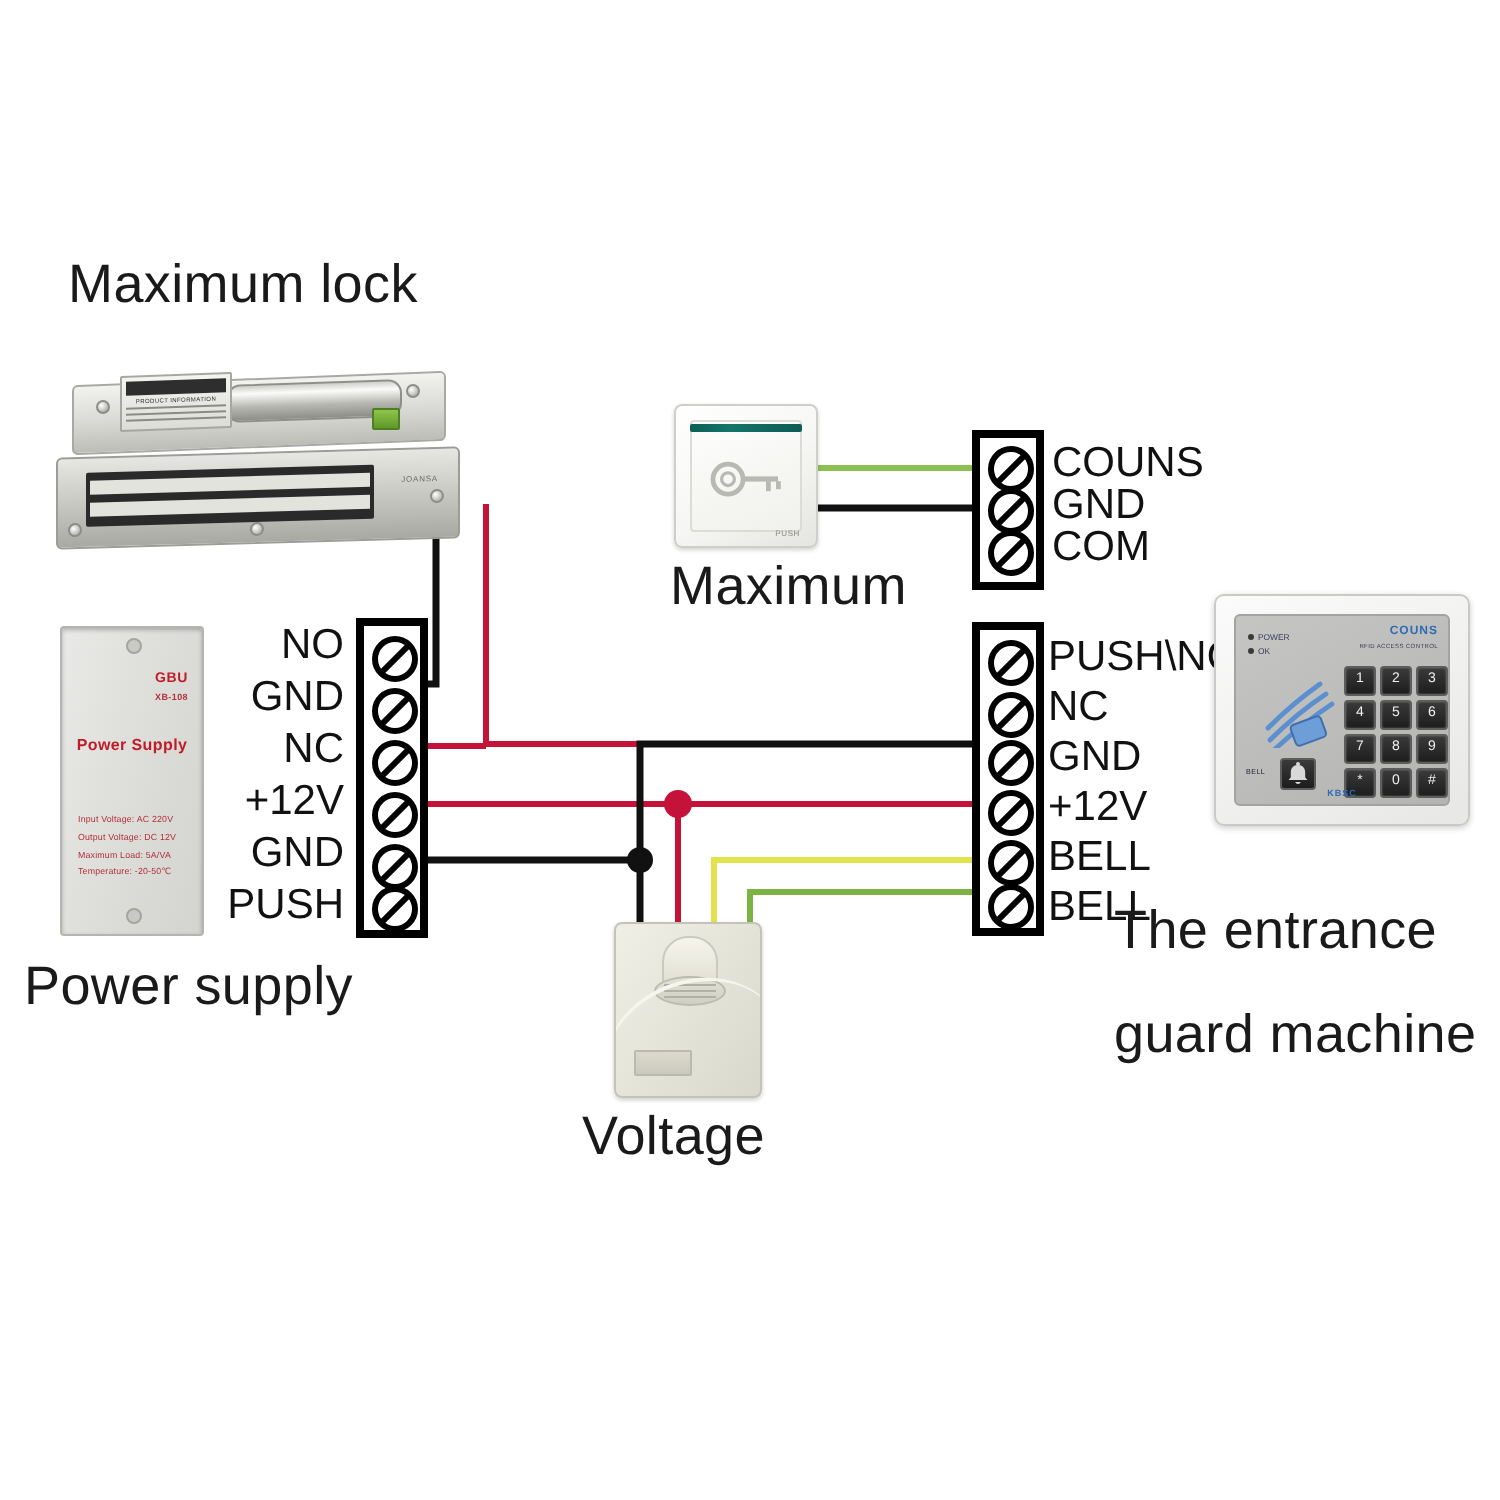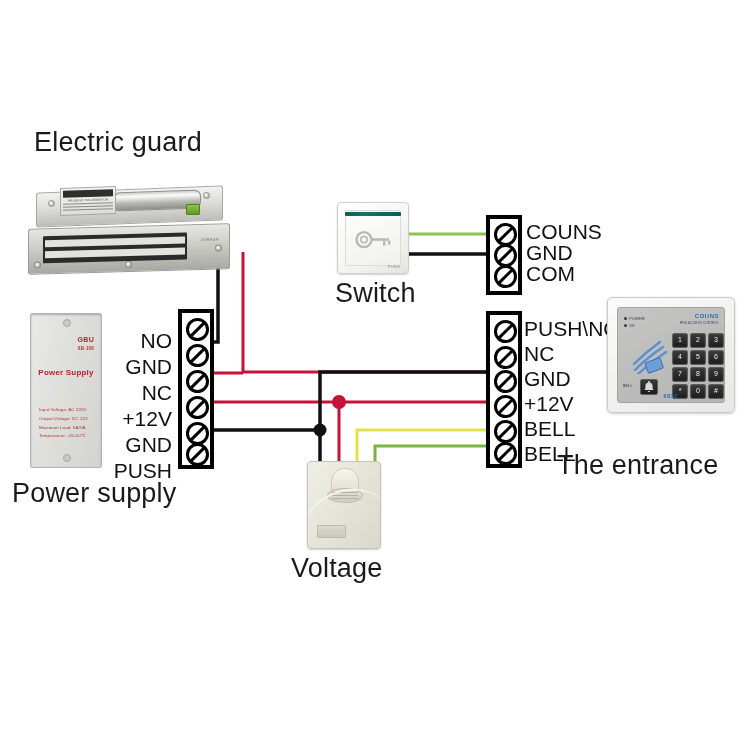--- a/index.html
+++ b/index.html
@@ -157,21 +157,21 @@
         <b style="top:4px;height:7px;"></b>
         <b style="top:15px;height:7px;"></b>
       </div>
       <div class="lockscrew" style="left:5px;top:32px;"></div>
       <div class="lockscrew" style="left:96px;top:34px;"></div>
       <div class="lockscrew" style="left:186px;top:20px;"></div>
       <div style="position:absolute;right:10px;top:12px;font-size:4px;color:#6e6e69;letter-spacing:.4px;">JOANSA</div>
     </div>
   </div>
 
-  <div class="lbl title-lbl" style="left:34px;top:127px;">Electric guard</div>
+  <div class="lbl title-lbl" style="left:34px;top:127px;">Maximum lock</div>
 
   <div class="dev" id="psu" style="left:30px;top:313px;width:72px;height:155px;">
     <div class="pscrew" style="top:5px;"></div>
     <div class="pscrew" style="bottom:5px;"></div>
     <div class="brand bmain" style="top:22px;">GBU</div>
     <div class="brand bsub" style="top:32px;">XB-108</div>
     <div class="ptitle" style="top:54px;">Power Supply</div>
     <div class="specs" style="top:92px;">
       <div>Input Voltage:  AC 220V</div>
       <div>Output Voltage: DC 12V</div>
@@ -196,42 +196,42 @@
         <i></i>
       </div>
     <div class="screw" style="left:4px;top:109px;width:23px;height:23px;">
         <i></i>
       </div>
     <div class="screw" style="left:4px;top:130px;width:23px;height:23px;">
         <i></i>
       </div>
   </div>
   <div style="position:absolute;left:92px;top:309px;width:80px;text-align:right;">
-    <div class="term-lbl" style="height:26px;line-height:26px;margin-top:19px;">NO</div>
+    <div class="term-lbl" style="height:26px;line-height:26px;margin-top:1px;">NO</div>
     <div class="term-lbl" style="height:26px;line-height:26px;">GND</div>
     <div class="term-lbl" style="height:26px;line-height:26px;">NC</div>
     <div class="term-lbl" style="height:26px;line-height:26px;">+12V</div>
     <div class="term-lbl" style="height:26px;line-height:26px;">GND</div>
     <div class="term-lbl" style="height:26px;line-height:26px;">PUSH</div>
   </div>
 
   <div class="dev" id="switch" style="left:337px;top:202px;width:72px;height:72px;">
     <div class="face"></div>
     <div class="stripe"></div>
     <svg width="40" height="20" viewBox="0 0 40 20">
       <circle cx="11" cy="10" r="7.5" fill="none" stroke="#b9b9b3" stroke-width="2.4"></circle>
       <circle cx="11" cy="10" r="3.2" fill="none" stroke="#b9b9b3" stroke-width="1.6"></circle>
       <rect x="18" y="8.6" width="18" height="2.6" fill="#b9b9b3"></rect>
       <rect x="30" y="11" width="2.4" height="5" fill="#b9b9b3"></rect>
       <rect x="35" y="11" width="2.4" height="4" fill="#b9b9b3"></rect>
     </svg>
     <div class="push">PUSH</div>
   </div>
 
-  <div class="lbl title-lbl" style="left:335px;top:278px;">Switch</div>
+  <div class="lbl title-lbl" style="left:335px;top:278px;">Maximum</div>
 
   <div class="tblock" style="left:486px;top:215px;width:36px;height:80px;">
     <div class="screw" style="left:4px;top:4px;width:23px;height:23px;">
         <i></i>
       </div>
     <div class="screw" style="left:4px;top:25px;width:23px;height:23px;">
         <i></i>
       </div>
     <div class="screw" style="left:4px;top:46px;width:23px;height:23px;">
         <i></i>
@@ -324,14 +324,15 @@
       <div class="key" style="left:90px;top:59px;width:14px;height:13px;">9</div>
       <div class="key" style="left:54px;top:76px;width:14px;height:13px;">*</div>
       <div class="key" style="left:72px;top:76px;width:14px;height:13px;">0</div>
       <div class="key" style="left:90px;top:76px;width:14px;height:13px;">#</div>
 
       <div class="foot">KBSC</div>
     </div>
   </div>
 
   <div class="lbl title-lbl" style="left:557px;top:450px;">The entrance</div>
+  <div class="lbl title-lbl" style="left:557px;top:502px;">guard machine</div>
 
 </div>
 
 </body></html>

